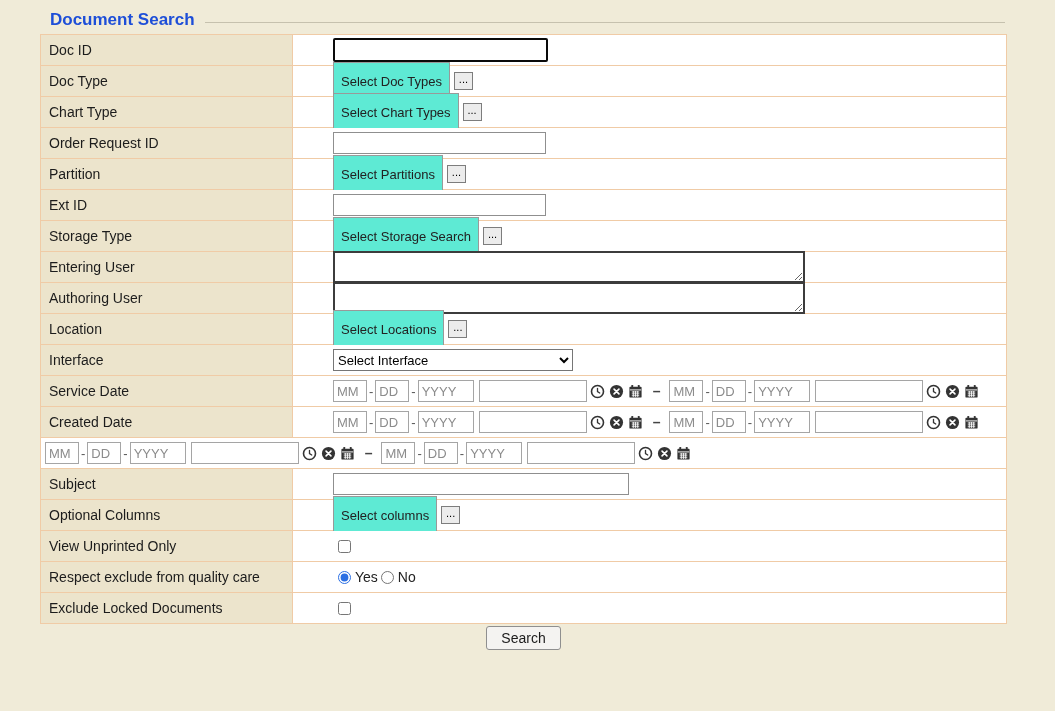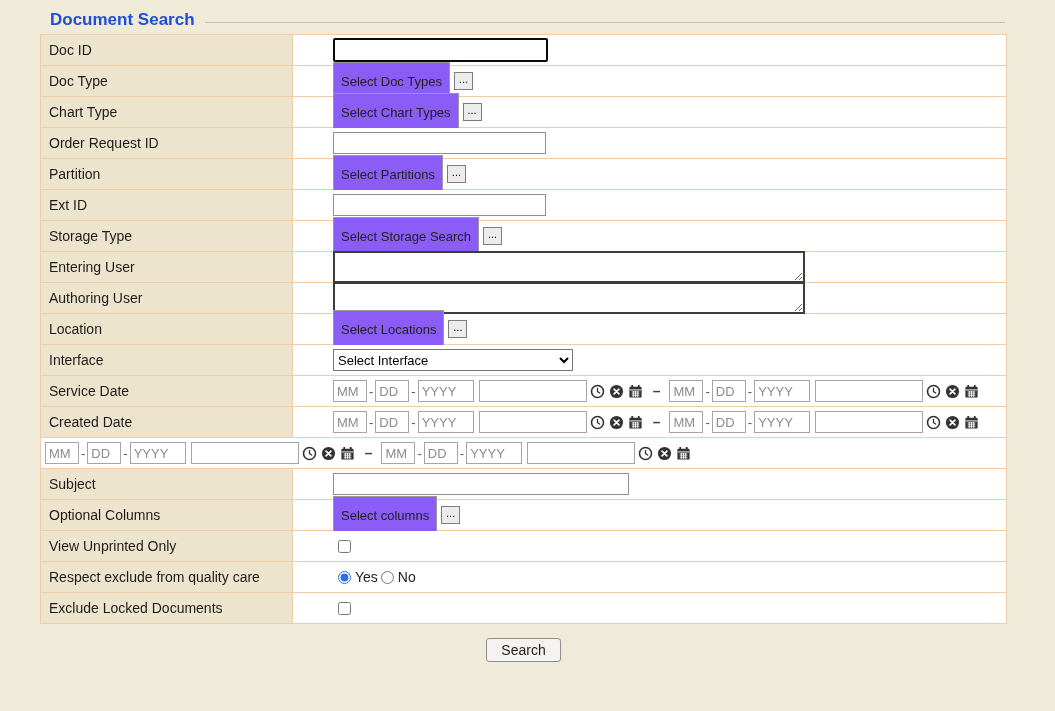--- a/index.html
+++ b/index.html
@@ -31,21 +31,21 @@
   input,button,select,textarea{font-family:"Liberation Sans", sans-serif;}
   .txt{
     height:18px;border:1px solid #8f8f8f;font-size:13px;
     padding:1px 3px;background:#fff;
   }
   .txt::placeholder,.di::placeholder{color:#8c8c8c;}
   .doc-id{width:205px;border:2px solid #0a0a0a;border-radius:2px;height:18px;}
   .plain{width:205px;}
   .subject{width:288px;}
   .sel-btn{
-    background:#8b5cf6;border:1px solid #999;color:#222;
+    background:#5eead4;border:1px solid #999;color:#222;
     font-size:13px;height:38px;padding:1px 7px;cursor:pointer;
   }
   .more-btn{
     background:#ececec;border:1px solid #7d7d7d;width:19px;height:18px;
     font-size:11px;line-height:6px;padding:0 0 5px 0;margin-left:2px;cursor:pointer;
   }
   .chart-ta{width:456px;height:22px;border:1px solid #6b6b6b;resize:both;font-size:13px;}
   .user-ta{width:464px;height:24px;border:2px solid #3c3c3c;resize:both;font-size:13px;}
   .iface-select{width:240px;height:22px;font-size:13px;border:1px solid #767676;background:#fff;}
   .dgroup{display:inline-flex;align-items:center;gap:2px;}
@@ -58,21 +58,21 @@
   .icon-btn{display:inline-flex;align-items:center;justify-content:center;width:17px;height:17px;cursor:pointer;}
   .help-icon{
     display:inline-flex;align-items:center;justify-content:center;
     width:16px;height:16px;border-radius:50%;background:#4f4f4f;color:#fff;
     font-size:11px;font-weight:bold;margin-left:6px;cursor:pointer;
   }
   .cbx{width:13px;height:13px;margin-left:5px;}
   .radio-wrap{display:flex;align-items:center;gap:3px;margin-left:5px;font-size:14px;color:#222;}
   .radio-wrap input{accent-color:#2b6fe3;width:13px;height:13px;margin:0 1px 0 0;}
   .radio-no{margin-left:8px;}
-  .search-bar{text-align:center;margin-top:14px;}
+  .search-bar{text-align:center;margin-top:2px;}
   .search-btn{
     font-size:14px;color:#1c1c1c;padding:3px 14px;
     background:#f4f3f1;border:1px solid #8f8f8f;border-radius:3px;cursor:pointer;
   }
 </style>
 </head>
 <body>
 
 <div class="wrap">
   <div class="legend-row">

